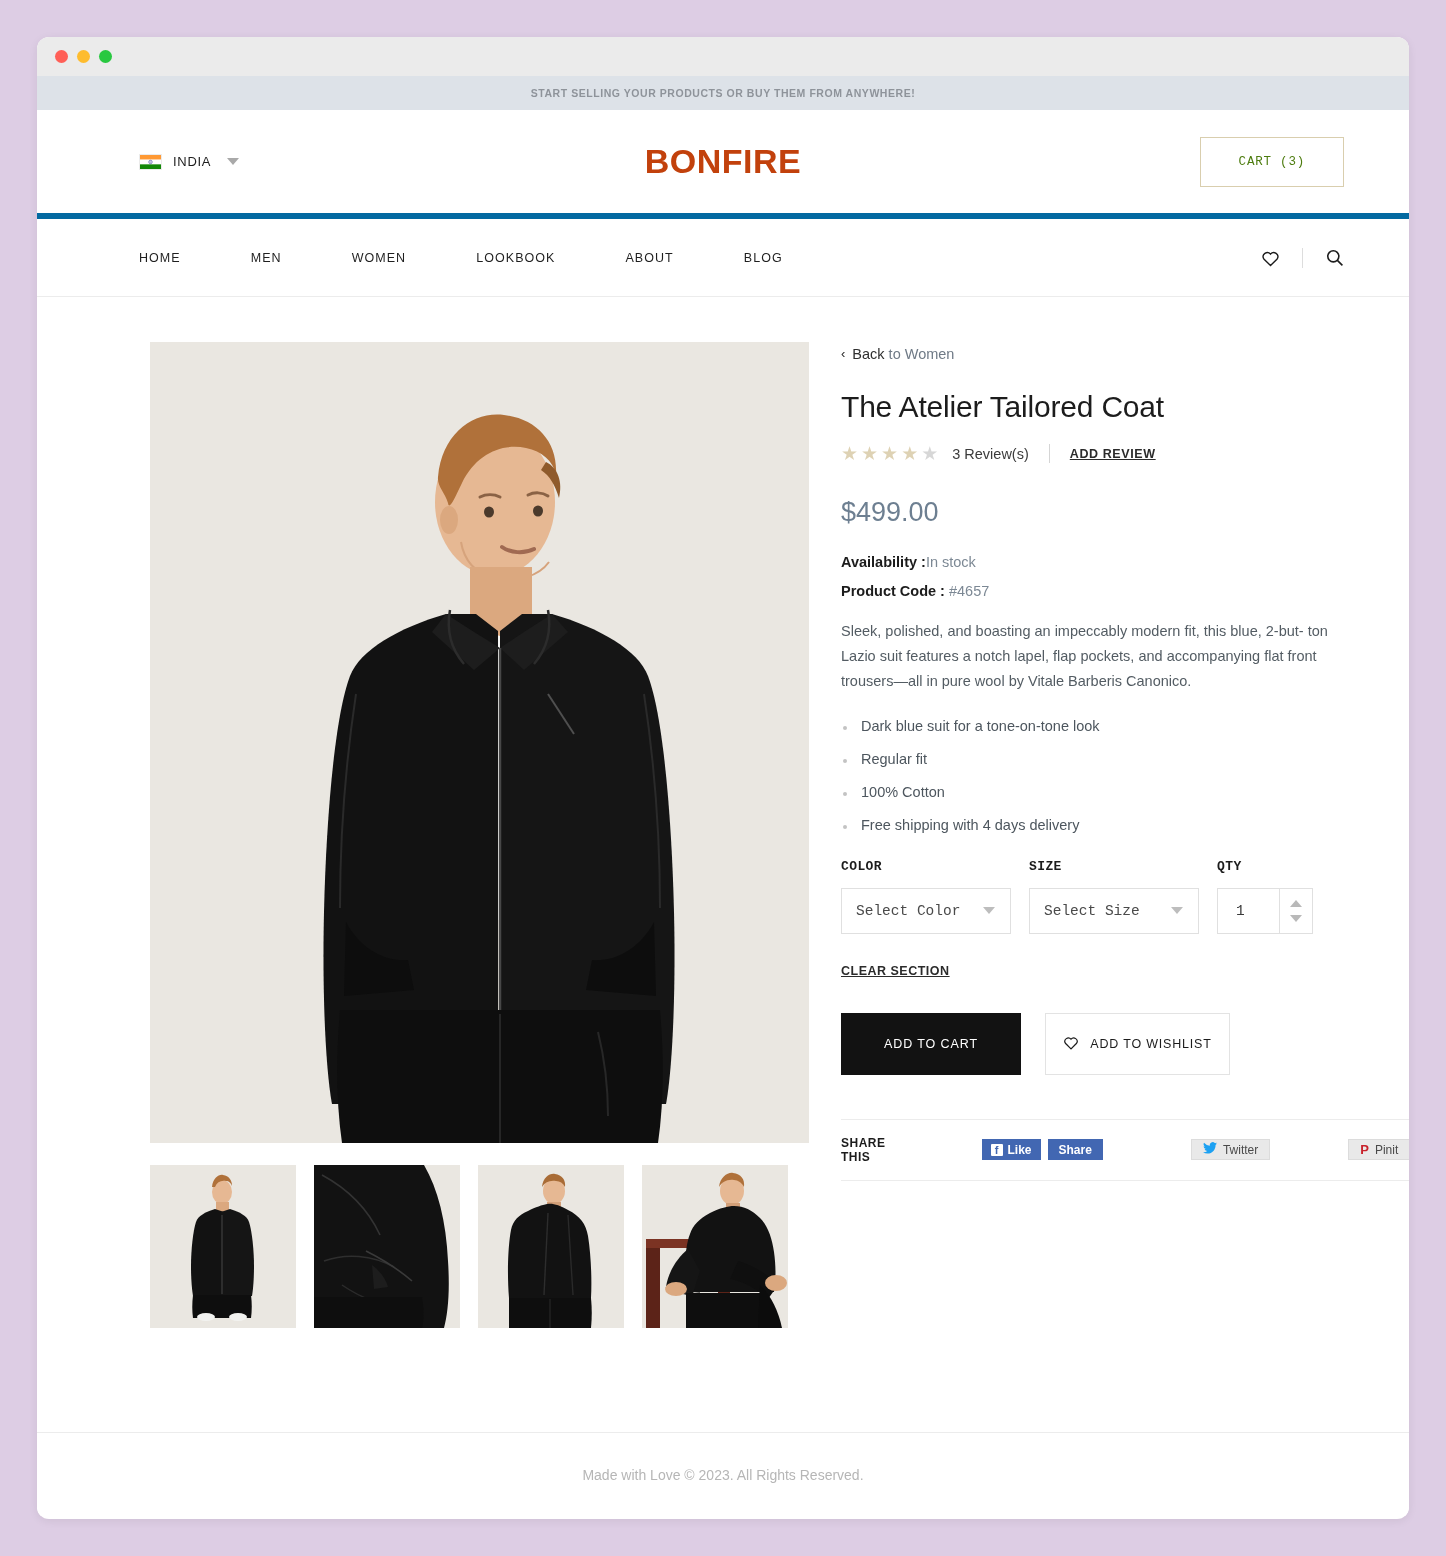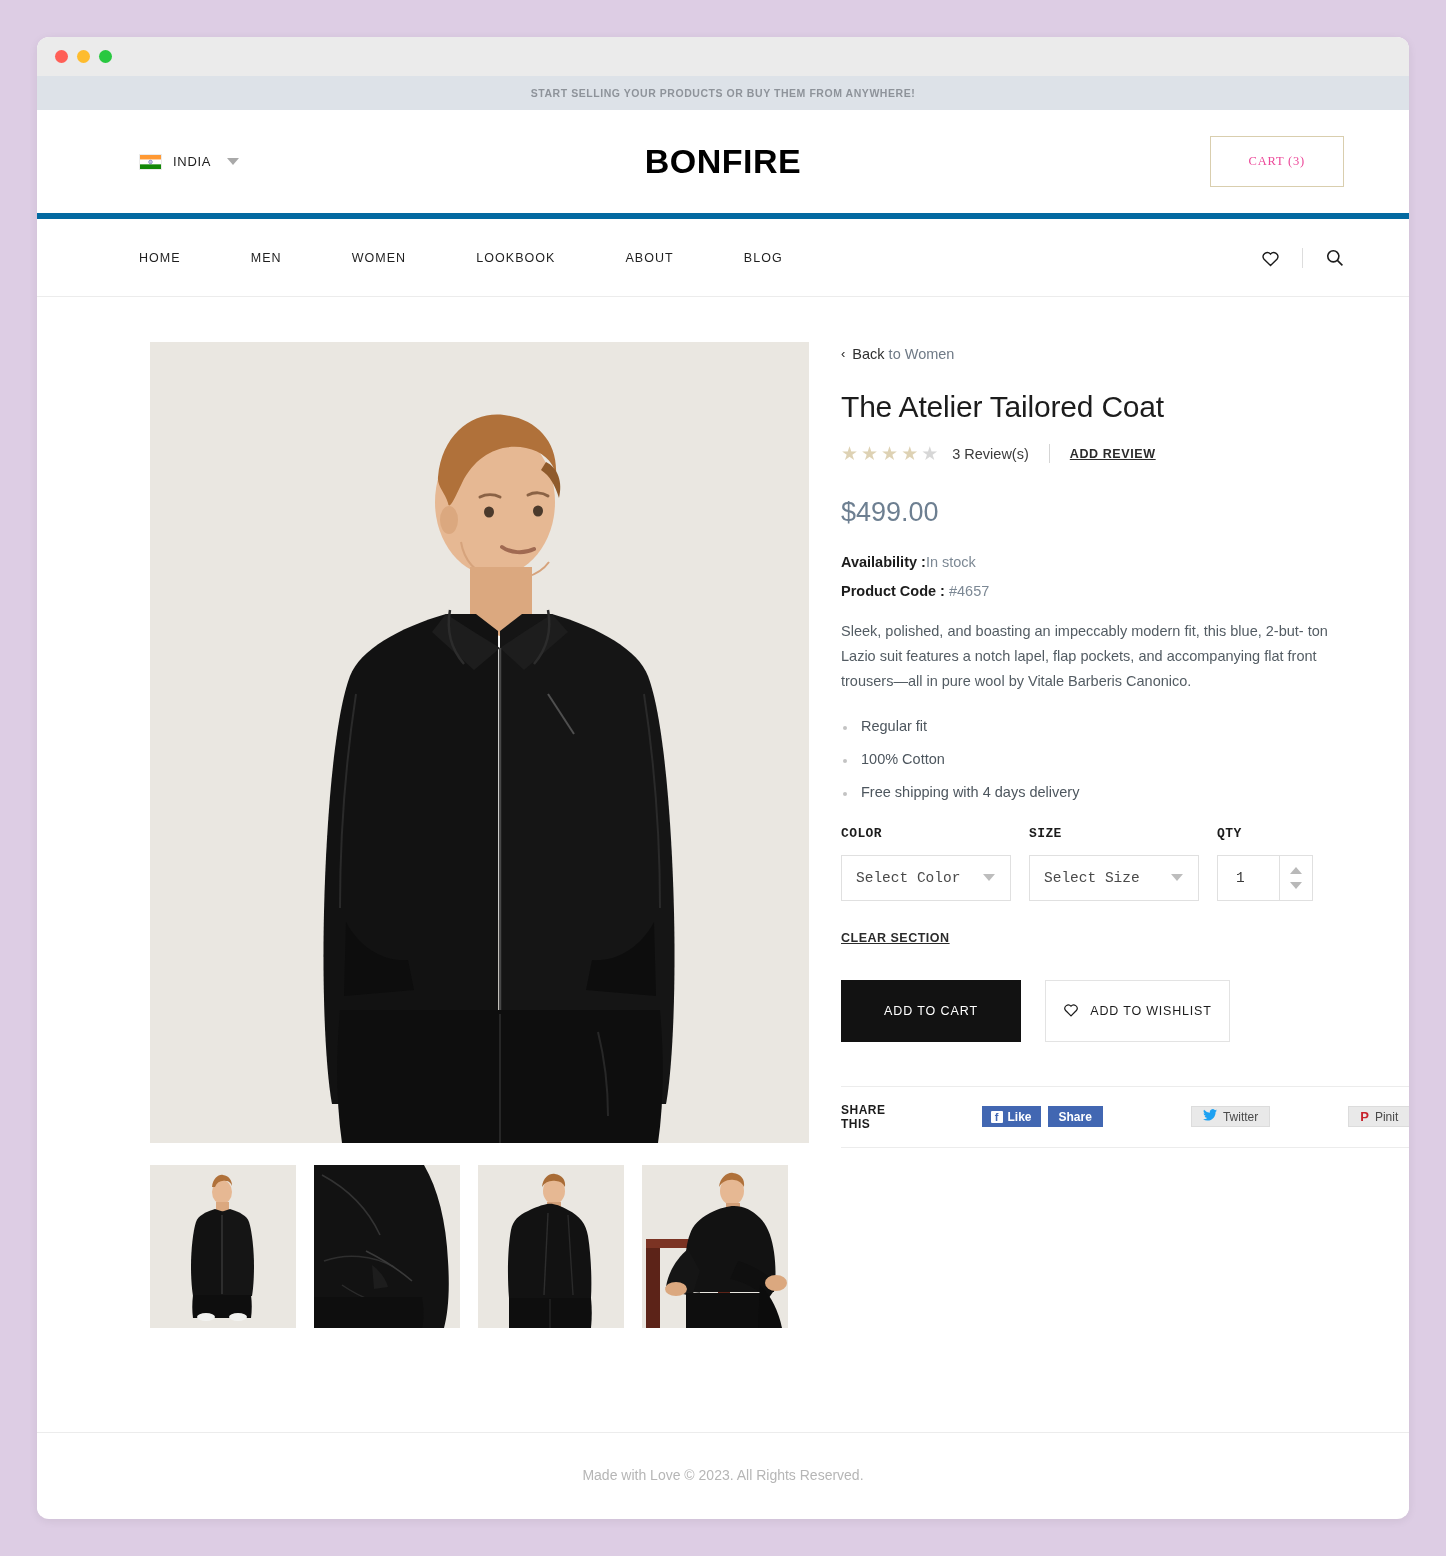--- a/index.html
+++ b/index.html
@@ -87,32 +87,32 @@
     border-top: 7px solid #a9a9a9;
     margin-left: 5px;
   }
   .brand-logo {
     position: absolute;
     left: 50%;
     transform: translateX(-50%);
     font-size: 34px;
     font-weight: 700;
     letter-spacing: 0.5px;
-    color: #000000;
+    color: #c2410c;
   }
   .cart-button {
     margin-left: auto;
     border: 1px solid #d9ceae;
     background: #fff;
     padding: 17px 38px;
     font-size: 12.5px;
     letter-spacing: 0.8px;
-    color: #ec4899;
-    cursor: pointer;
-    font-family: Liberation Serif, serif;
+    color: #4d7c0f;
+    cursor: pointer;
+    font-family: Liberation Mono, monospace;
   }
 
   
   .site-nav {
     height: 78px;
     background: #fff;
     display: flex;
     align-items: center;
     padding: 0 65px 0 102px;
     border-bottom: 1px solid #ececec;
@@ -641,20 +641,21 @@
           <span class="meta-label">Availability :</span><span class="meta-value">In stock</span>
         </div>
         <div class="meta-row">
           <span class="meta-label">Product Code : </span><span class="meta-value">#4657</span>
         </div>
       </div>
 
       <p class="description">Sleek, polished, and boasting an impeccably modern fit, this blue, 2-but- ton Lazio suit features a notch lapel, flap pockets, and accompanying flat front trousers—all in pure wool by Vitale Barberis Canonico.</p>
 
       <ul class="feature-list">
+        <li class="feature-item">Dark blue suit for a tone-on-tone look</li>
         <li class="feature-item">Regular fit</li>
         <li class="feature-item">100% Cotton</li>
         <li class="feature-item">Free shipping with 4 days delivery</li>
       </ul>
 
       <div class="options-row">
         <div class="option-group">
           <span class="option-label">COLOR</span>
           <div class="select-box">
             <span class="select-text">Select Color</span>

